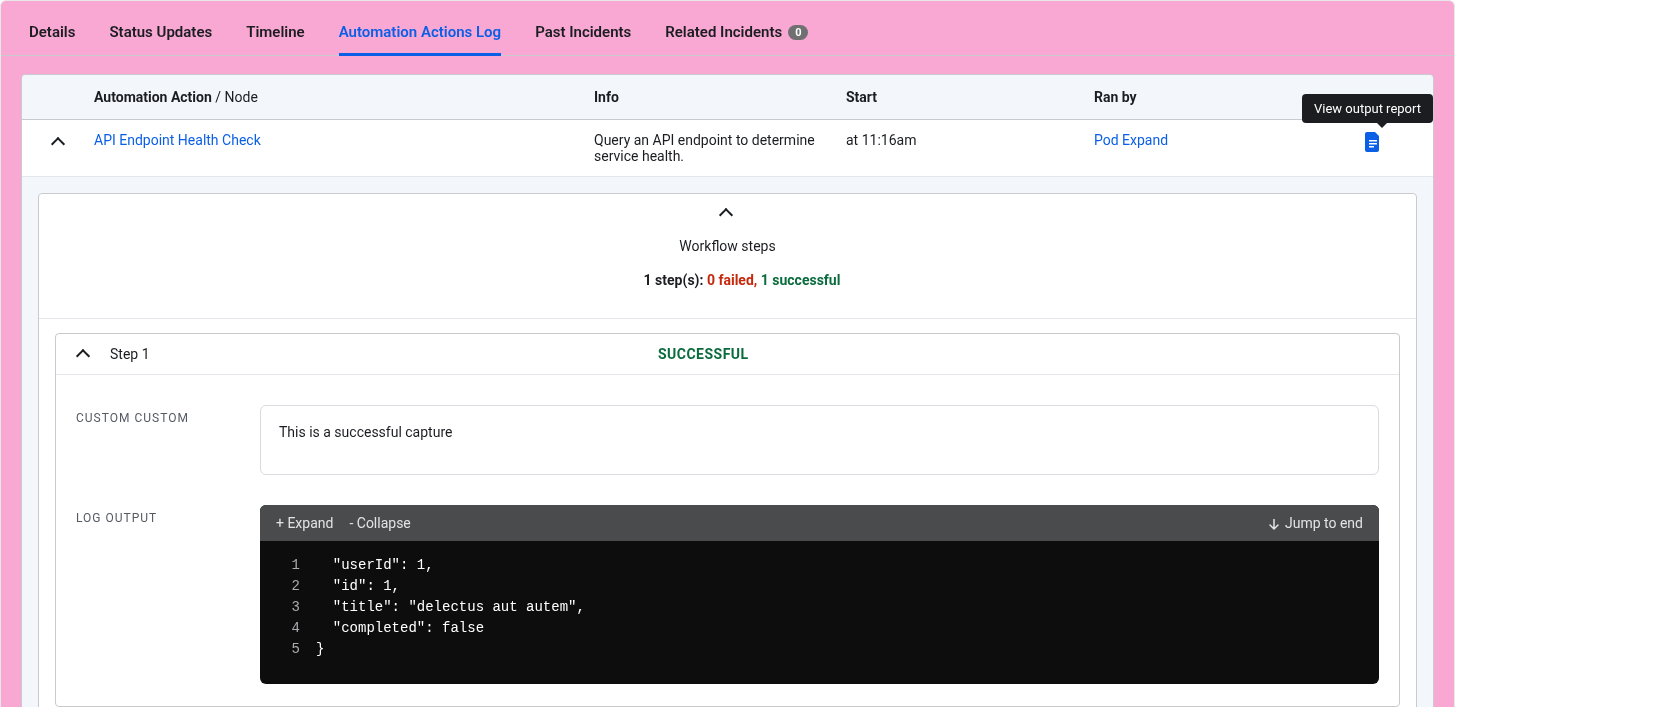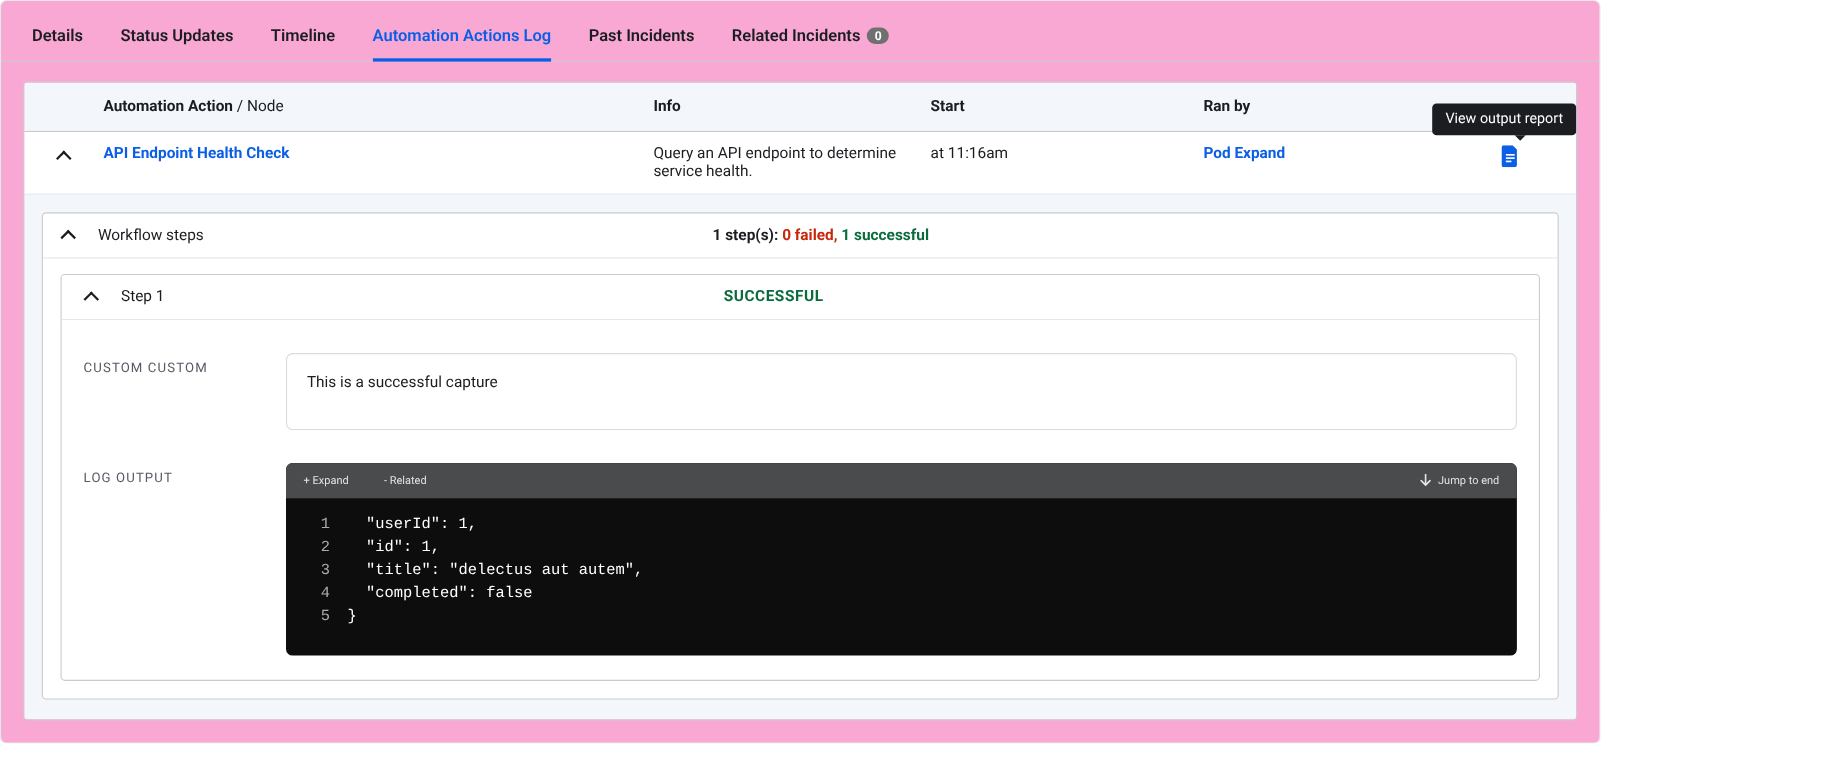--- a/index.html
+++ b/index.html
@@ -91,21 +91,21 @@
   .chev-up::before {
     content: "";
     display: inline-block;
     border-left: 2px solid #1b1d21;
     border-top: 2px solid #1b1d21;
     width: 8px; height: 8px;
     transform: rotate(45deg);
     margin-top: 4px;
   }
   .cell { font-size: 14px; }
-  .link { color: #0b5fe6; cursor: pointer; font-weight: 700; margin-top: 24px; }
+  .link { color: #0b5fe6; cursor: pointer; font-weight: 400; margin-top: 24px; }
   .tooltip {
     position: absolute;
     top: -38px;
     right: 0;
     background: #1b1d21;
     color: #fff;
     font-size: 13px;
     padding: 7px 12px;
     border-radius: 4px;
     white-space: nowrap;
@@ -136,20 +136,21 @@
     border: 1px solid #c9cacd;
     border-radius: 4px;
     background: #fff;
   }
   .wf-header {
     display: flex;
     align-items: center;
     padding: 12px 18px;
     border-bottom: 1px solid #e3e6ea;
     gap: 18px;
+    flex-direction: column;
   }
   .wf-title { font-weight: 400; font-size: 14px; }
   .wf-summary {
     flex: 1;
     text-align: center;
     font-size: 14px;
   }
   .wf-summary b { font-weight: 700; margin-left: 29px; }
   .red { color: #c5280c; font-weight: 700; }
   .green { color: #0a6b3d; font-weight: 700; }
@@ -209,22 +210,22 @@
     border-radius: 6px;
     overflow: hidden;
     background: #0d0d0d;
   }
   .log-toolbar {
     background: #4a4b4d;
     color: #e2e3e5;
     padding: 10px 16px;
     display: flex;
     align-items: center;
-    font-size: 10px;
-    gap: 32px;
+    font-size: 14px;
+    gap: 16px;
   }
   .log-toolbar .tb-btn { cursor: pointer; }
   .log-toolbar .spacer { flex: 1; }
   .jump { display: flex; align-items: flex-end; gap: 6px; cursor: pointer; }
   .code {
     font-family: ui-monospace, Menlo, Consolas, "Courier New", monospace;
     font-size: 14px;
     color: #fff;
     padding: 14px 18px 24px 18px;
     line-height: 1.5;
@@ -319,21 +320,21 @@
                     <div class="custom-output-box">This is a successful capture</div>
                   </div>
                 </div>
 
                 <div class="field-row" style="margin-bottom:0;">
                   <div class="field-label">LOG OUTPUT</div>
                   <div class="field-value">
                     <div class="log-box">
                       <div class="log-toolbar">
                         <span class="tb-btn">+ Expand</span>
-                        <span class="tb-btn">- Related</span>
+                        <span class="tb-btn">- Collapse</span>
                         <span class="spacer"></span>
                         <span class="jump">
                           <svg width="10" height="12" viewBox="0 0 10 12">
                             <path d="M5 0 v9 M1 6 l4 4 l4 -4" stroke="#e2e3e5" stroke-width="1.5" fill="none" stroke-linecap="round" stroke-linejoin="round"></path>
                           </svg>
                           <span>Jump to end</span>
                         </span>
                       </div>
                       <div class="code" id="code-block">
                           <div class="code-line">

